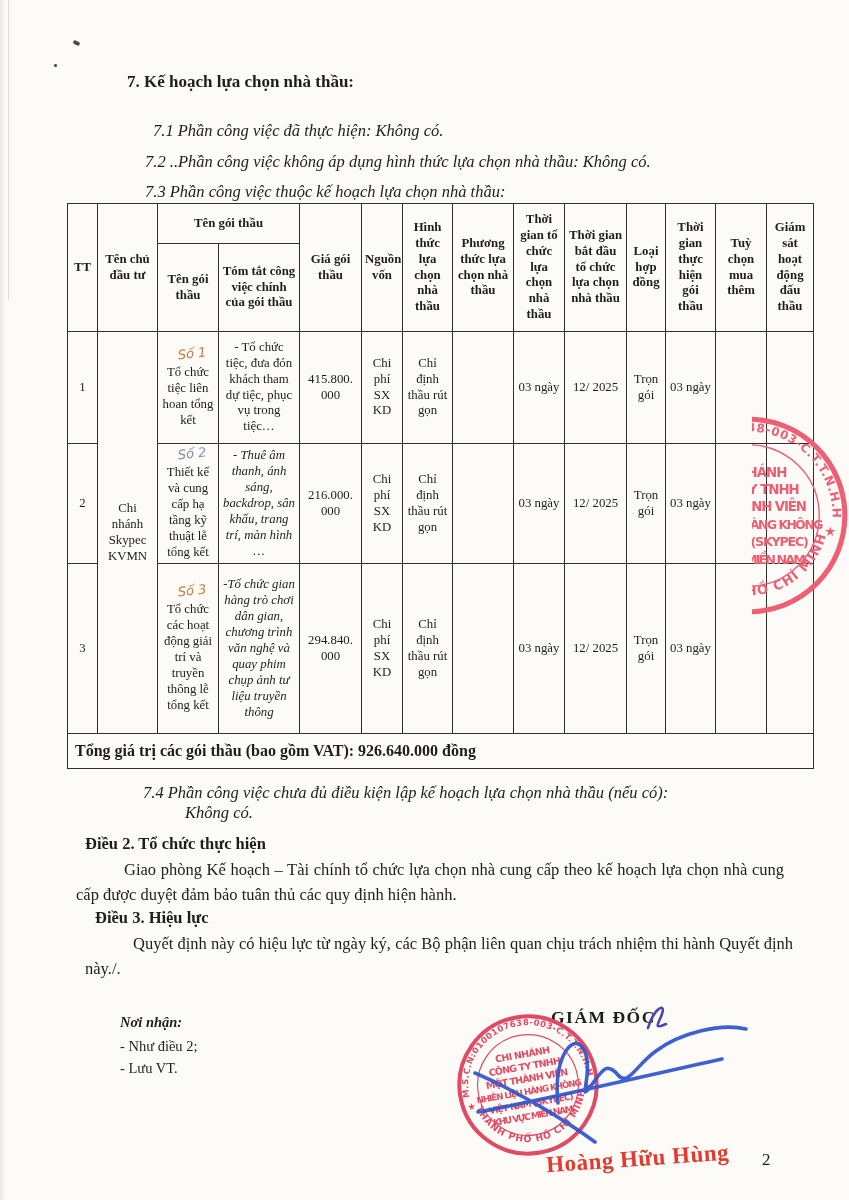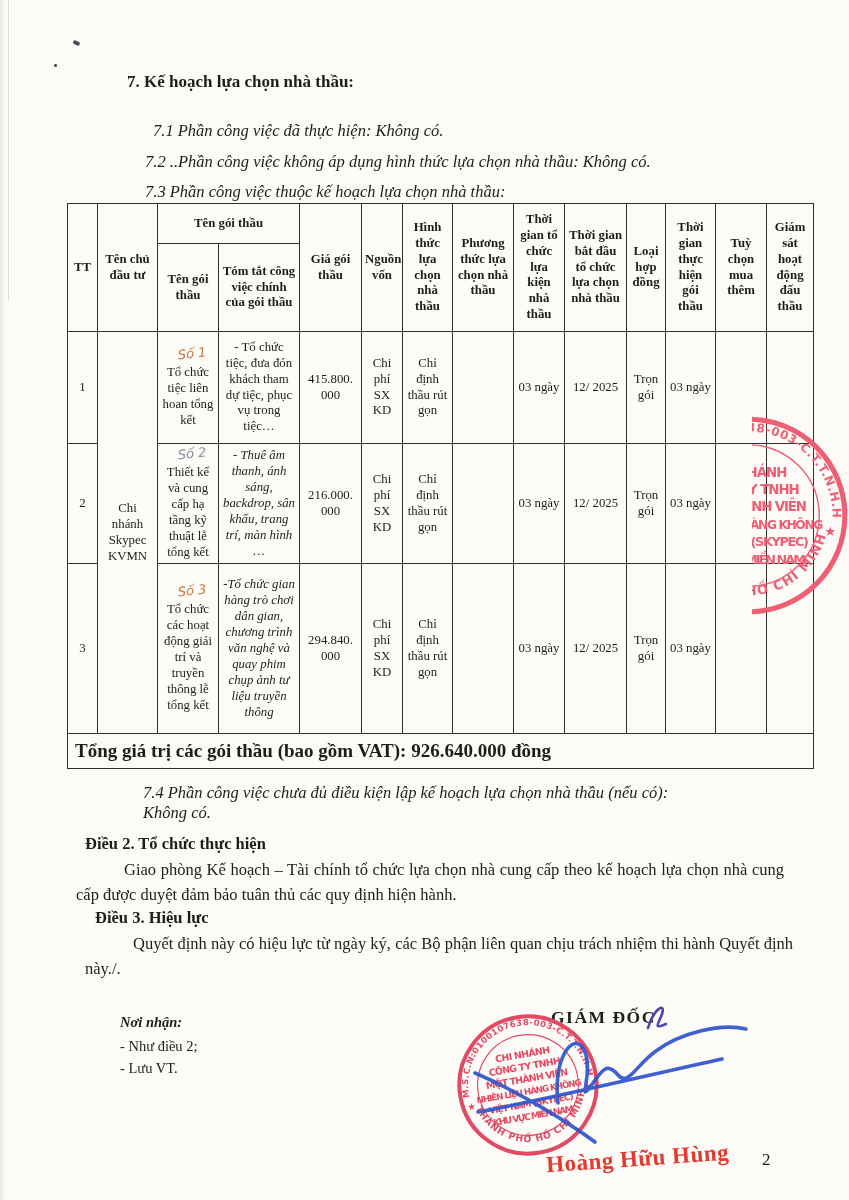--- a/index.html
+++ b/index.html
@@ -14,42 +14,42 @@
   .speck{position:absolute;background:#4a4a55;border-radius:40%;}
 
   
   .abs{position:absolute;}
   .h7{left:127px;top:72px;font-size:17px;font-weight:bold;}
   .it{font-style:italic;font-size:16.5px;}
   .i71{left:145px;top:121px;margin-left:8px;}
   .i72{left:145px;top:152px;}
   .i73{left:145px;top:182px;}
   .i74{left:143px;top:783px;width:660px;}
-  .i74 .l2{display:block;}
+  .i74 .l2{display:block;margin-left:42px;}
   .art-h{font-size:16.5px;font-weight:bold;}
   .a2h{left:85px;top:834px;}
   .a2p{left:76px;top:858px;width:708px;font-size:16.5px;line-height:1.5;text-align:justify;text-indent:48px;}
   .a3h{left:95px;top:908px;}
   .a3p{left:85px;top:932px;width:708px;font-size:16.5px;line-height:1.5;text-align:justify;text-indent:48px;}
 
   
   table.kh{
     position:absolute;left:67px;top:203px;width:746px;
     border-collapse:collapse;table-layout:fixed;
     font-size:12.8px;line-height:1.25;
   }
   table.kh td,table.kh th{
     border:1.4px solid #2f2f2f;padding:2px 3px;vertical-align:middle;
     text-align:center;font-weight:normal;overflow:hidden;
   }
   table.kh th{font-weight:bold;}
   td.cell-name,td.cell-sum{text-align:left;vertical-align:top;padding:4px 4px 2px 5px;}
   td.cell-price{text-align:right;white-space:pre-line;padding-right:6px;}
   td.sum-italic{font-style:italic;}
-  tr.total-row td{height:30px;text-align:left;font-weight:bold;font-size:19px;padding-left:7px;}
+  tr.total-row td{height:30px;text-align:left;font-weight:bold;font-size:16px;padding-left:7px;}
   .hw{display:block;font-family:"DejaVu Sans",sans-serif;font-style:italic;
       font-size:13px;transform:rotate(-6deg);margin:0 0 3px 8px;}
   .hw-o{color:#c97a3d;}
   .hw-g{color:#8f8aa0;}
 
   
   .noinhan{left:120px;top:1014px;font-size:14.5px;font-weight:bold;font-style:italic;}
   .rcp1{left:120px;top:1038px;font-size:14.5px;}
   .rcp2{left:120px;top:1060px;font-size:14.5px;}
   .gdirector{left:551px;top:1007px;font-size:17.5px;font-weight:bold;letter-spacing:1.5px;}
@@ -102,21 +102,21 @@
     </colgroup>
     <tbody>
         <tr style="height:40px">
       <th rowspan="2">TT</th>
       <th rowspan="2">Tên chủ đầu tư</th>
       <th colspan="2">Tên gói thầu</th>
       <th rowspan="2">Giá gói thầu</th>
       <th rowspan="2">Nguồn vốn</th>
       <th rowspan="2">Hình thức lựa chọn nhà thầu</th>
       <th rowspan="2">Phương thức lựa chọn nhà thầu</th>
-      <th rowspan="2">Thời gian tổ chức lựa kiện nhà thầu</th>
+      <th rowspan="2">Thời gian tổ chức lựa chọn nhà thầu</th>
       <th rowspan="2">Thời gian bắt đầu tổ chức lựa chọn nhà thầu</th>
       <th rowspan="2">Loại hợp đồng</th>
       <th rowspan="2">Thời gian thực hiện gói thầu</th>
       <th rowspan="2">Tuỳ chọn mua thêm</th>
       <th rowspan="2">Giám sát hoạt động đấu thầu</th>
     </tr>
     <tr style="height:88px">
       <th>Tên gói thầu</th>
       <th>Tóm tắt công việc chính của gói thầu</th>
     </tr>

